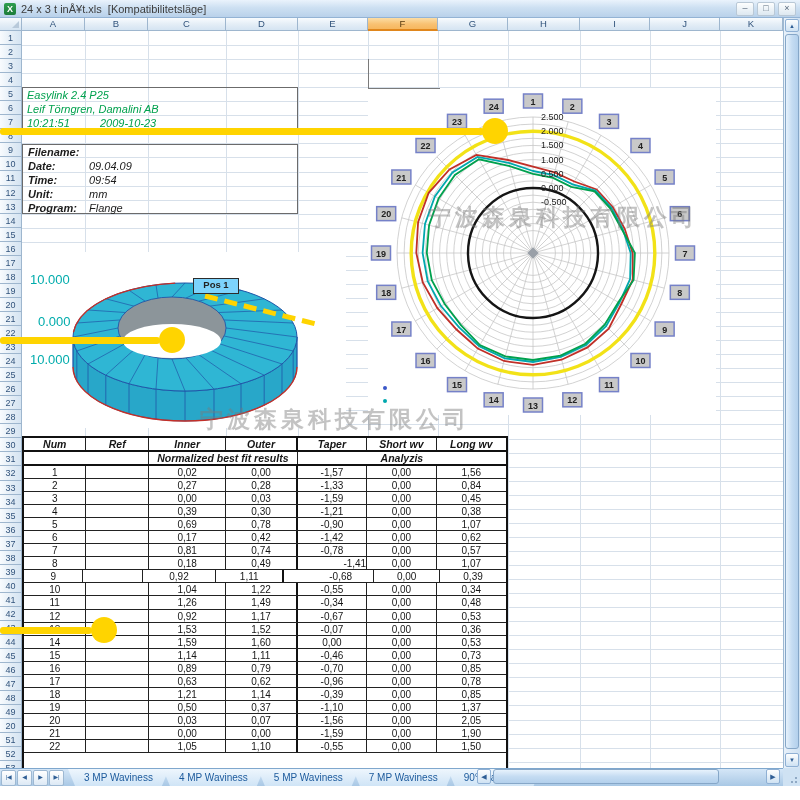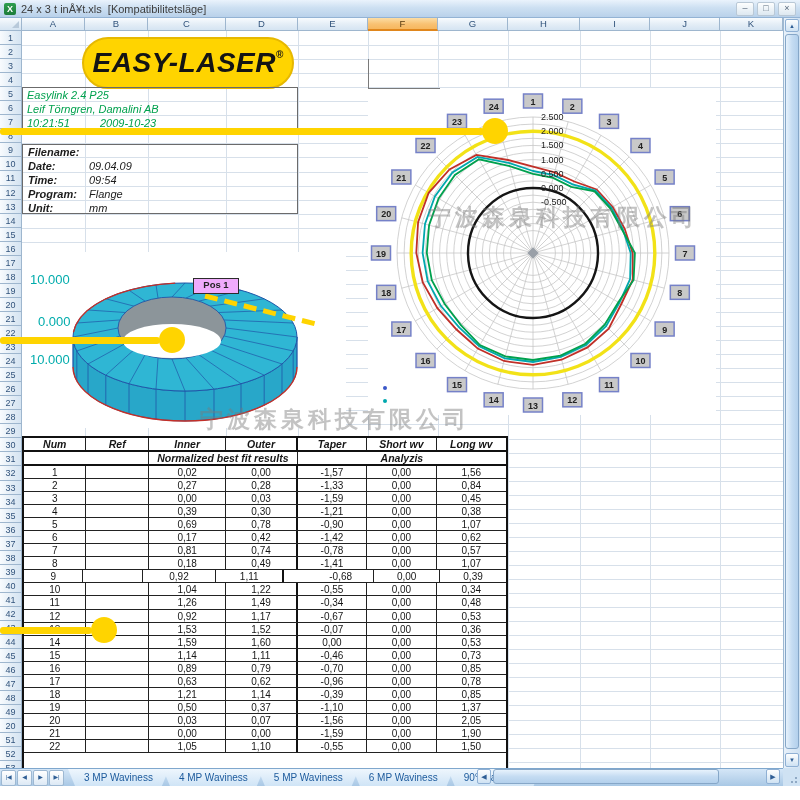--- a/index.html
+++ b/index.html
@@ -33,21 +33,21 @@
   .absbox{position:absolute;box-sizing:border-box;z-index:5;}
   .logo{display:flex;align-items:center;justify-content:center;background:#FFD400;
     border-radius:28px;border:2px solid #e6b800;}
   .logo .lt{font-size:28px;font-weight:bold;font-style:italic;color:#141414;letter-spacing:0.5px;}
   .logo .reg{font-size:10px;font-weight:bold;color:#141414;vertical-align:top;position:relative;top:-9px;}
   .infobox{border:1px solid #6b6b6b;}
   .greentext{font-style:italic;color:#00A14E;font-size:11px;line-height:14px;white-space:nowrap;}
   .filelabel{font-style:italic;font-weight:bold;color:#1c1c1c;font-size:11px;line-height:14px;}
   .filevalue{font-style:italic;color:#1c1c1c;font-size:11px;line-height:14px;}
   .tealtext{color:#00ACAC;font-size:13px;z-index:5;position:absolute;white-space:nowrap;}
-  .poslabel{position:absolute;z-index:7;background:#f0abfc;border:1px solid #2c2c2c;
+  .poslabel{position:absolute;z-index:7;background:#7dd3fc;border:1px solid #2c2c2c;
     font-size:9.5px;font-weight:bold;color:#222;text-align:center;line-height:12px;}
   .wm{position:absolute;z-index:10;font-weight:bold;font-size:23px;letter-spacing:4px;
     color:rgba(122,122,122,0.45);white-space:nowrap;}
   
   .rtable{position:absolute;z-index:8;background:#fff;border:2px solid #111;box-sizing:border-box;}
   .trow{display:flex;box-sizing:border-box;border-bottom:1px solid #222;}
   .trow.hdr{border-bottom:2px solid #111;}
   .tcell{box-sizing:border-box;border-right:1px solid #222;text-align:center;overflow:hidden;
     font-size:10px;color:#161616;white-space:nowrap;}
   .tcell.thick{border-right:2px solid #111;}
@@ -229,24 +229,20 @@
       <div class="gl" style="left: 22px; top: 733.5px; width: 761px; height: 1px;"></div>
       <div class="gl" style="left: 22px; top: 747.6px; width: 761px; height: 1px;"></div>
       <div class="gl" style="left: 22px; top: 761.6px; width: 761px; height: 1px;"></div>
     </div>
 
   <div class="whiteobj" style="left:22px;top:252px;width:324px;height:176px;"></div>
   <div class="whiteobj" style="left:368px;top:88px;width:348px;height:327px;"></div>
   <div class="darkline" style="left:368px;top:59px;width:1px;height:30px;"></div>
   <div class="darkline" style="left:368px;top:88px;width:72px;height:1px;"></div>
 
-  <div class="absbox logo" style="left:82px;top:37px;width:212px;height:52px;">
-    <span class="lt">EASY-LASER</span>
-      <span class="reg">®</span>
-  </div>
 
   <div class="absbox infobox" style="left:22px;top:87px;width:276px;height:43px;">
     <div class="greentext" style="padding-left:4px;">Easylink 2.4 P25</div>
     <div class="greentext" style="padding-left:4px;">Leif Törngren, Damalini AB</div>
     <div class="greentext" style="padding-left:4px;">
       <span>10:21:51</span>
       <span style="display:inline-block;width:24px;"></span>
       <span>2009-10-23</span>
     </div>
   </div>
@@ -258,26 +254,26 @@
       </div>
       <div style="position: relative; height: 14px;">
         <div class="filelabel" style="position: absolute; left: 5px; top: 0px;">Date:</div>
         <div class="filevalue" style="position: absolute; left: 66px; top: 0px;">09.04.09</div>
       </div>
       <div style="position: relative; height: 14px;">
         <div class="filelabel" style="position: absolute; left: 5px; top: 0px;">Time:</div>
         <div class="filevalue" style="position: absolute; left: 66px; top: 0px;">09:54</div>
       </div>
       <div style="position: relative; height: 14px;">
+        <div class="filelabel" style="position: absolute; left: 5px; top: 0px;">Unit:</div>
+        <div class="filevalue" style="position: absolute; left: 66px; top: 0px;">mm</div>
+      </div>
+      <div style="position: relative; height: 14px;">
         <div class="filelabel" style="position: absolute; left: 5px; top: 0px;">Program:</div>
         <div class="filevalue" style="position: absolute; left: 66px; top: 0px;">Flange</div>
-      </div>
-      <div style="position: relative; height: 14px;">
-        <div class="filelabel" style="position: absolute; left: 5px; top: 0px;">Unit:</div>
-        <div class="filevalue" style="position: absolute; left: 66px; top: 0px;">mm</div>
       </div>
     </div>
 
   <svg id="torus" style="position:absolute;left:28px;top:255px;z-index:5;" width="312" height="170">
       <path d="M45,82 A112,54 0 0 0 269,82 L269,112 A112,54 0 0 1 45,112 Z" fill="#28A7C9" stroke="#1f56a8" stroke-width="0.8"></path>
       <line x1="269" y1="82" x2="269" y2="112" stroke="#1f56a8" stroke-width="0.8"></line>
       <line x1="265.1836925443756" y1="95.97622843553611" x2="265.1836925443756" y2="125.97622843553611" stroke="#1f56a8" stroke-width="0.8"></line>
       <line x1="253.99484522385714" y1="109" x2="253.99484522385714" y2="139" stroke="#1f56a8" stroke-width="0.8"></line>
       <line x1="236.19595949289334" y1="120.18376618407356" x2="236.19595949289334" y2="150.18376618407356" stroke="#1f56a8" stroke-width="0.8"></line>
       <line x1="213" y1="128.7653718043597" x2="213" y2="158.7653718043597" stroke="#1f56a8" stroke-width="0.8"></line>
@@ -559,21 +555,21 @@
         <div class="tcell thick" style="width: 72px; line-height: 13.05px;">0,74</div>
         <div class="tcell" style="width: 70px; line-height: 13.05px;">-0,78</div>
         <div class="tcell" style="width: 70px; line-height: 13.05px;">0,00</div>
         <div class="tcell last" style="width: 70px; line-height: 13.05px;">0,57</div>
       </div>
       <div class="trow" style="height: 13.05px;">
         <div class="tcell" style="width: 63px; line-height: 13.05px;">8</div>
         <div class="tcell" style="width: 63px; line-height: 13.05px;"></div>
         <div class="tcell" style="width: 78px; line-height: 13.05px;">0,18</div>
         <div class="tcell thick" style="width: 72px; line-height: 13.05px;">0,49</div>
-        <div class="tcell" style="width: 70px; line-height: 13.05px;">-1,41</div>
+        <div class="tcell" style="width: 70px; line-height: 13.05px; text-align: right;">-1,41</div>
         <div class="tcell" style="width: 70px; line-height: 13.05px;">0,00</div>
         <div class="tcell last" style="width: 70px; line-height: 13.05px;">1,07</div>
       </div>
       <div class="trow" style="height: 13.05px;">
         <div class="tcell" style="width: 63px; line-height: 13.05px;">9</div>
         <div class="tcell" style="width: 63px; line-height: 13.05px;"></div>
         <div class="tcell" style="width: 78px; line-height: 13.05px;">0,92</div>
         <div class="tcell thick" style="width: 72px; line-height: 13.05px;">1,11</div>
         <div class="tcell" style="width: 70px; line-height: 13.05px; margin-left: 24px;">-0,68</div>
         <div class="tcell" style="width: 70px; line-height: 13.05px;">0,00</div>
@@ -709,21 +705,21 @@
 
   <div class="tabbar" id="tabbar">
     <span class="navbtn">|◀</span>
     <span class="navbtn">◀</span>
     <span class="navbtn">▶</span>
     <span class="navbtn">▶|</span>
     <span id="tabs" style="display:flex;margin-left:10px;text-align:center;">
         <div class="sheettab" style="">3 MP Waviness</div>
         <div class="sheettab" style="">4 MP Waviness</div>
         <div class="sheettab" style="">5 MP Waviness</div>
-        <div class="sheettab" style="">6 MP Waviness</div>
+        <div class="sheettab" style="">7 MP Waviness</div>
         <div class="sheettab" style="">90° Waviness</div>
       </span>
     <span class="tabfiller"></span>
   </div>
 
   <div class="hscroll" style="left:477px;width:306px;">
     <span class="sbtn" style="left:0;top:0;width:14px;height:15px;font-size:7px;line-height:14px;">◀</span>
     <span class="hthumb" style="left:16px;width:226px;"></span>
     <span class="sbtn" style="left:289px;top:0;width:14px;height:15px;font-size:7px;line-height:14px;">▶</span>
   </div>

